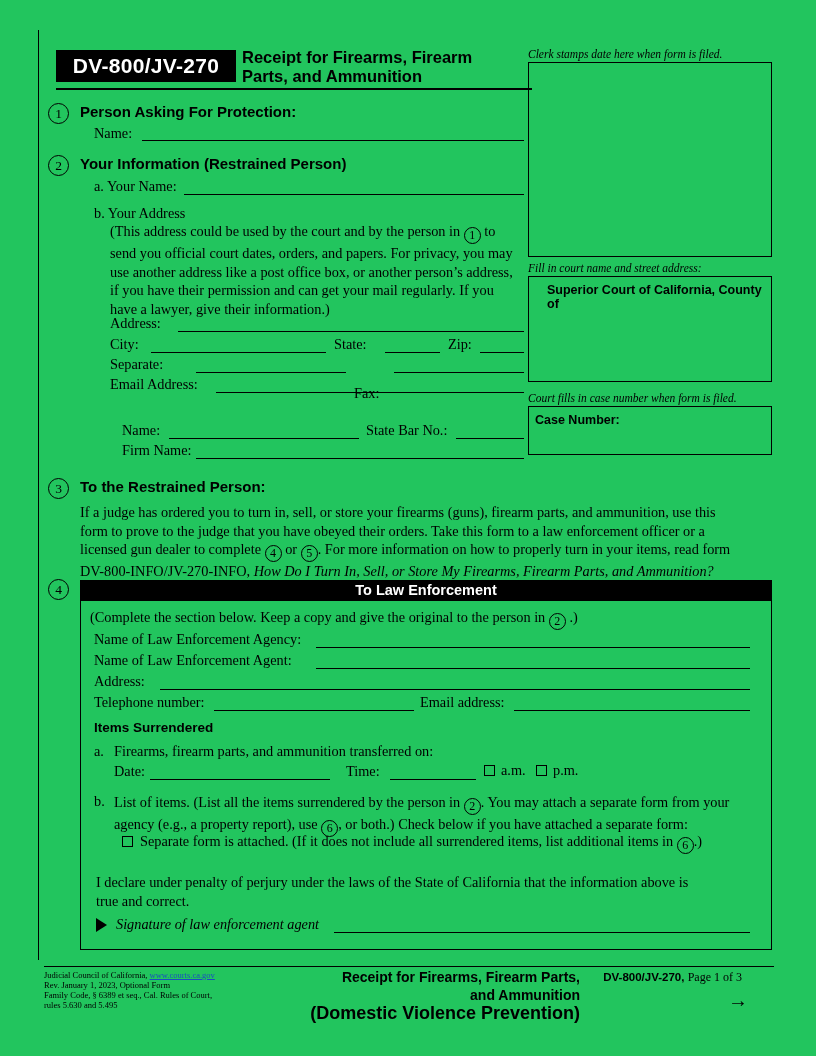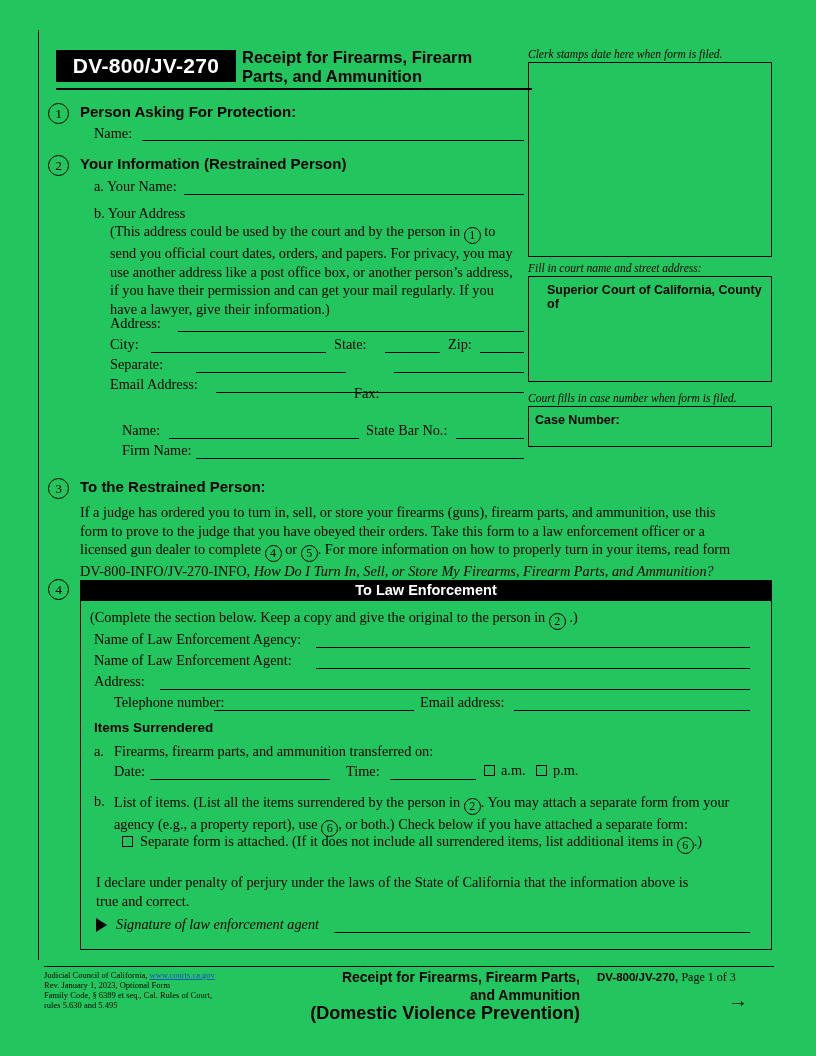--- a/index.html
+++ b/index.html
@@ -205,24 +205,24 @@
     font-family: "Liberation Sans", sans-serif;
     font-weight: bold;
     font-size: 14px;
     line-height: 18px;
   }
   .foot-center .sub {
     font-size: 18px;
   }
   .foot-right {
     position: absolute;
-    left: 597px;
+    left: 568px;
     top: 970px;
     width: 174px;
-    text-align: left;
+    text-align: right;
     font-family: "Liberation Sans", sans-serif;
     font-weight: bold;
     font-size: 11.5px;
   }
   .foot-right .pg { font-weight: normal; font-family: "Liberation Serif", serif; font-size: 12px;}
   .arrow {
     position: absolute;
     left: 728px;
     top: 990px;
     font-size: 20px;
@@ -252,21 +252,21 @@
 
     <div class="rc" style="top:232px;">
       <div class="rc-caption">Fill in court name and street address:</div>
       <div class="rc-box" style="height:106px;padding-left:12px;">
         <div class="rc-box-title">Superior Court of California, County of</div>
       </div>
     </div>
 
     <div class="rc" style="top:362px;">
       <div class="rc-caption">Court fills in case number when form is filed.</div>
-      <div class="rc-box" style="height:41px;">
+      <div class="rc-box" style="height:49px;">
         <div class="rc-box-title">Case Number:</div>
       </div>
     </div>
 
     <div class="circ-lg" style="left:4px; top:73px;">1</div>
     <div class="sec-head" style="left:36px; top:73px;">Person Asking For Protection:</div>
     <div class="lbl" style="left:50px; top:95px;">Name:</div>
     <div class="line" style="left:98px; top:110px; width:382px;"></div>
 
     <div class="circ-lg" style="left:4px; top:125px;">2</div>
@@ -339,21 +339,21 @@
 
     <div class="lbl" style="left:50px; top:601px;">Name of Law Enforcement Agency:</div>
     <div class="line" style="left:272px; top:617px; width:434px;"></div>
 
     <div class="lbl" style="left:50px; top:622px;">Name of Law Enforcement Agent:</div>
     <div class="line" style="left:272px; top:638px; width:434px;"></div>
 
     <div class="lbl" style="left:50px; top:643px;">Address:</div>
     <div class="line" style="left:116px; top:659px; width:590px;"></div>
 
-    <div class="lbl" style="left:50px; top:664px;margin-left:20px;">Telephone number:</div>
+    <div class="lbl" style="left:50px; top:664px;">Telephone number:</div>
     <div class="line" style="left:170px; top:680px; width:200px;"></div>
     <div class="lbl" style="left:376px; top:664px;">Email address:</div>
     <div class="line" style="left:470px; top:680px; width:236px;"></div>
 
     <div class="sub-head" style="left:50px; top:690px;">Items Surrendered</div>
 
     <div class="lbl" style="left:50px; top:713px;">a.</div>
     <div class="lbl" style="left:70px; top:713px;">Firearms, firearm parts, and ammunition transferred on:</div>
 
     <div class="lbl" style="left:70px; top:733px;">Date:</div>

